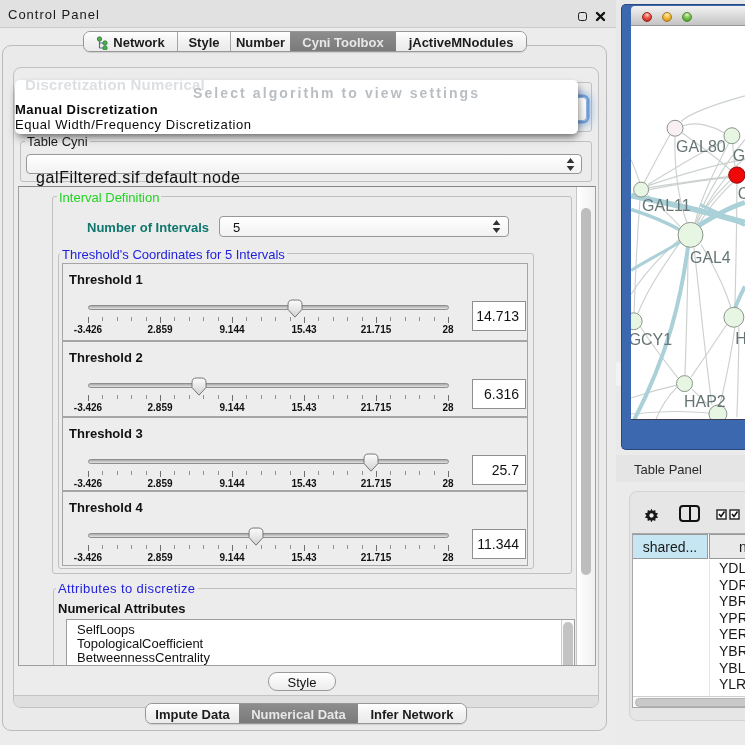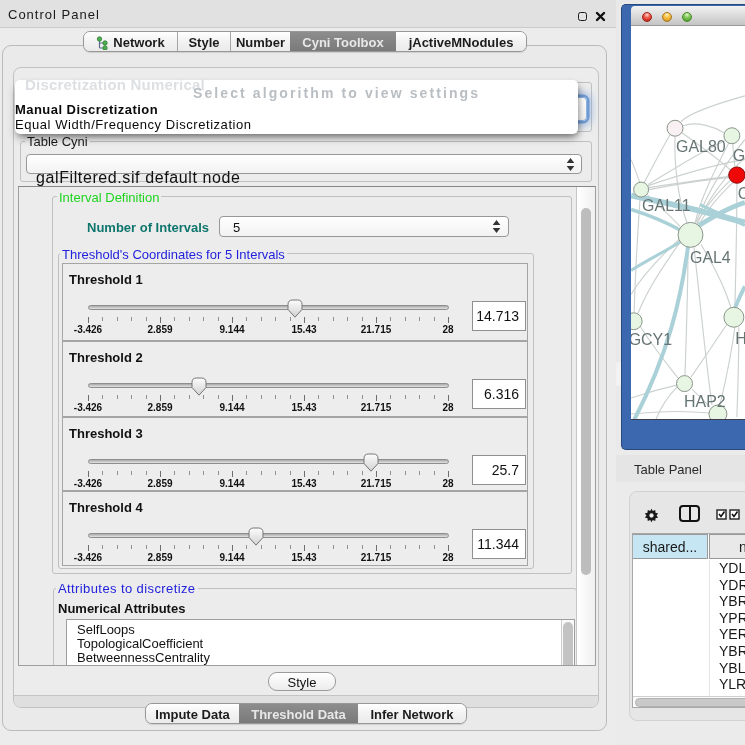--- a/index.html
+++ b/index.html
@@ -185,21 +185,21 @@
  </div>
 
  <div style="position:absolute;right:0;top:0;width:19px;height:480px;background:linear-gradient(to right,#ffffff,#f0f0f0);border-left:1px solid #c6c6c6;"></div>
  <div style="position:absolute;right:4.5px;top:21px;width:10px;height:367px;background:#bdbdbd;border-radius:5px;"></div>
 </div>
 
 <div class="abs" style="left:268px;top:672px;width:68px;height:19px;border:1px solid #9b9b9b;border-radius:9px;background:linear-gradient(#ffffff,#ececec);font-size:13px;color:#111;text-align:center;line-height:19px;">Style</div>
 
 <div class="abs" style="left:145px;top:703px;height:21px;display:flex;border:1px solid #979797;border-radius:7px;overflow:hidden;box-shadow:0 1px 1px rgba(0,0,0,.12);">
   <div class="seg" style="width:93px;">Impute Data</div>
-  <div class="seg segd" style="width:119px;">Threshold Data</div>
+  <div class="seg segd" style="width:119px;">Numerical Data</div>
   <div class="seg" style="width:108px;">Infer Network</div>
 </div>
 
 <div class="abs" style="left:15px;top:80px;width:563px;height:54px;background:#ffffff;border-radius:5px;box-shadow:0 5px 9px -2px rgba(0,0,0,.45), 3px 3px 7px -2px rgba(0,0,0,.25);"></div>
 <div class="abs" style="left:25px;top:76px;font-size:15px;font-weight:bold;letter-spacing:.2px;color:#dde0e3;">Discretization Numerical</div>
 <div class="abs" style="left:193px;top:85px;font-size:14px;font-weight:bold;letter-spacing:2.1px;color:#b9bec3;">Select algorithm to view settings</div>
 <div class="abs" style="left:15px;top:102px;font-size:13px;font-weight:bold;letter-spacing:.45px;color:#0a0a0a;">Manual Discretization</div>
 <div class="abs" style="left:15px;top:117px;font-size:13px;letter-spacing:.55px;color:#0a0a0a;">Equal Width/Frequency Discretization</div>
 
 <div class="abs" style="left:616px;top:362px;width:5px;height:24px;background:#f2f2f2;border-radius:2px;"></div>

